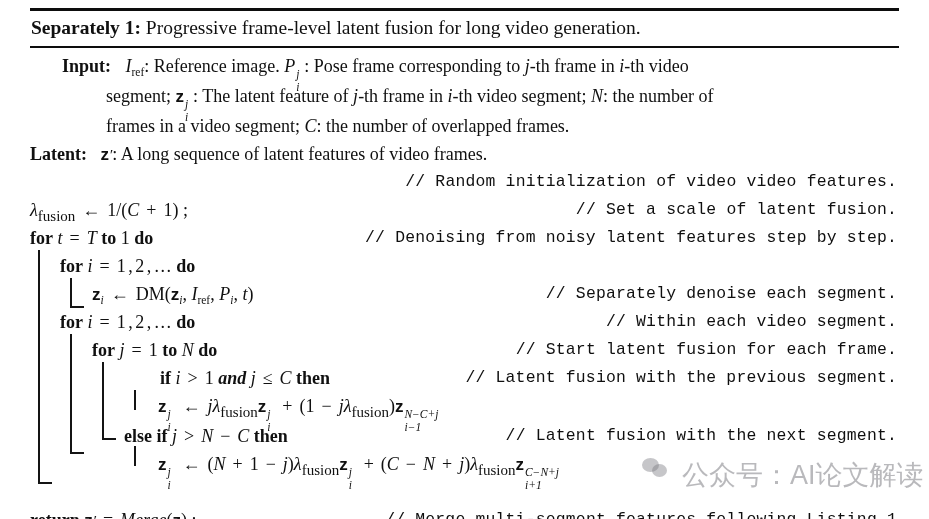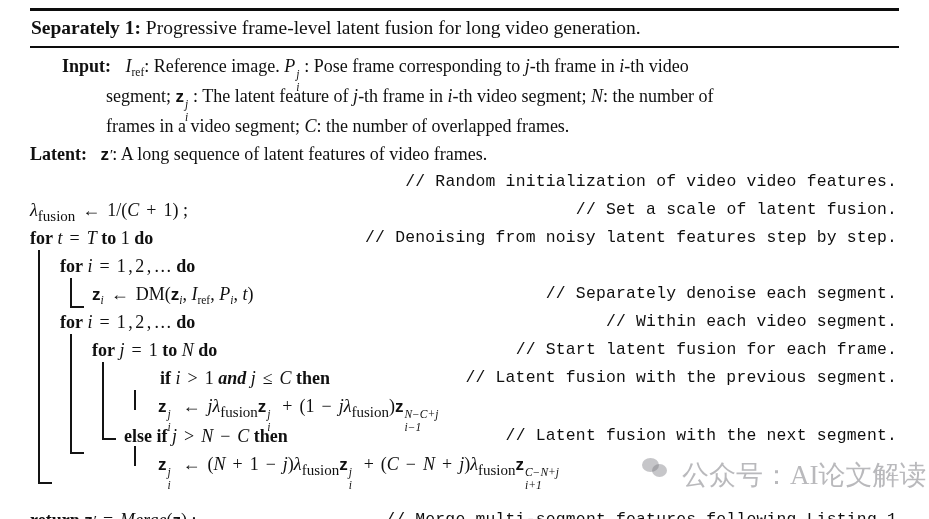--- a/index.html
+++ b/index.html
@@ -137,21 +137,21 @@
     left: 640px;
     top: 455px;
     width: 280px;
     height: 58px;
     pointer-events: none;
   }
   #watermark .wm-text {
     position: absolute;
     left: 42px;
     top: 2px;
-    font-family: Liberation Serif, serif;
+    font-family: Liberation Sans, sans-serif;
     font-size: 27px;
     color: rgba(120,120,126,0.52);
     white-space: nowrap;
   }
   #watermark .wm-badge {
     position: absolute;
     left: 0px;
     top: 2px;
     width: 34px;
     height: 26px;

